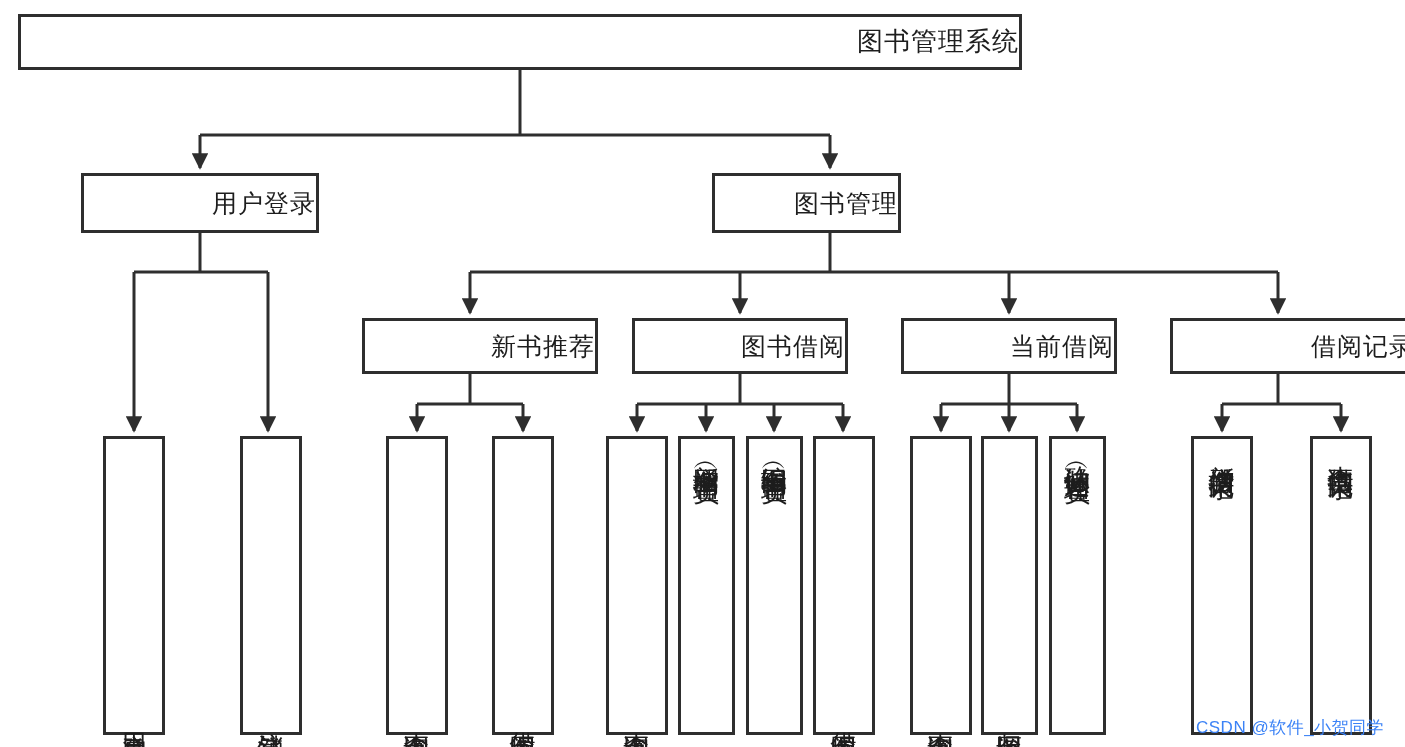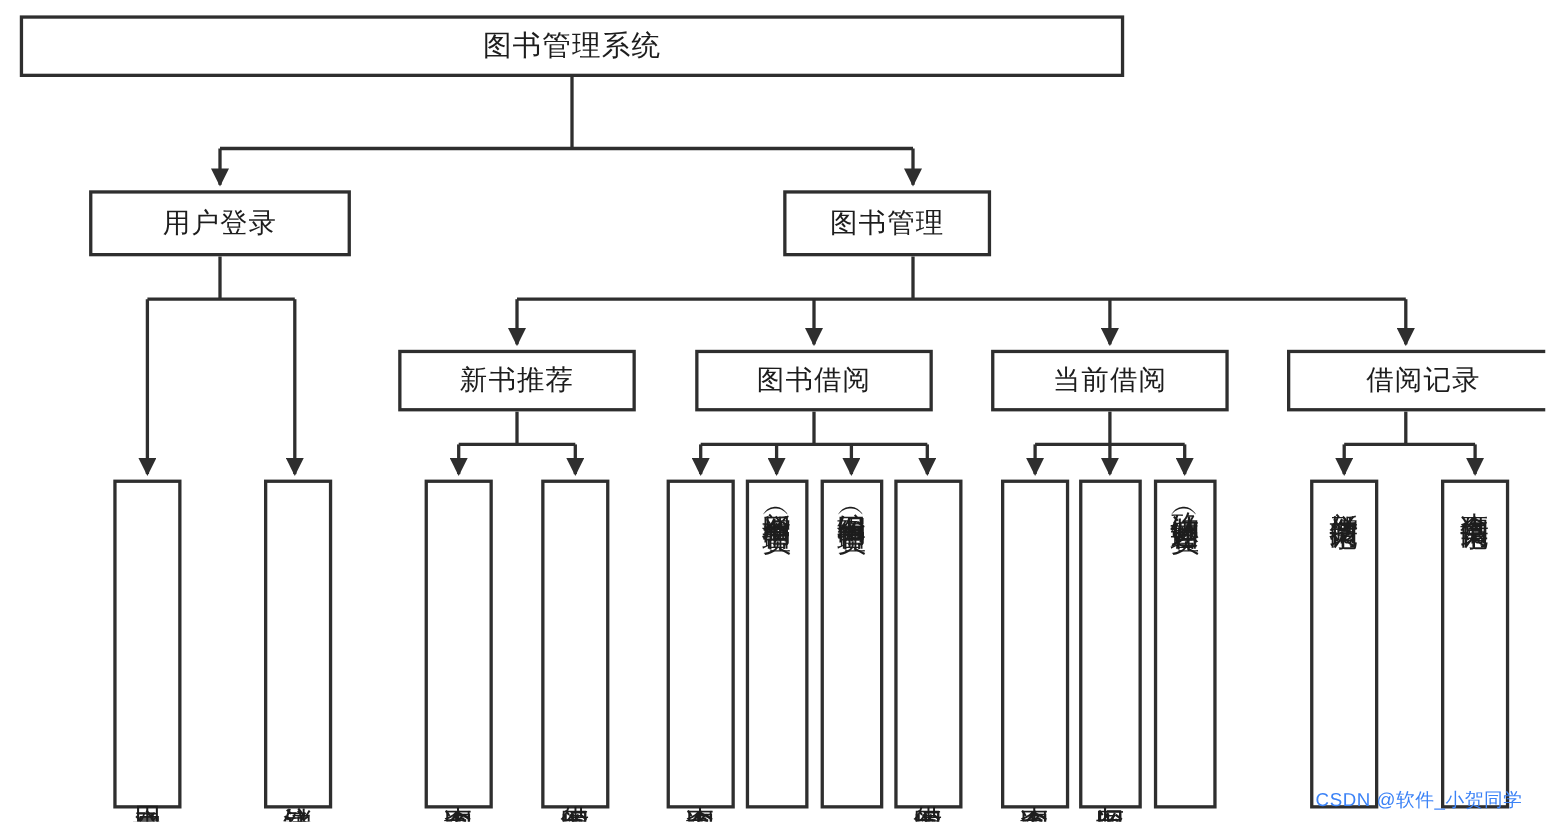--- a/index.html
+++ b/index.html
@@ -25,21 +25,21 @@
     height: 747px;
     pointer-events: none;
   }
   .node {
     position: absolute;
     box-sizing: border-box;
     background: #ffffff;
     border: 3px solid #2e2e2e;
     display: flex;
     align-items: center;
-    justify-content: center;
+    justify-content: flex-end;
     color: #1d1d1d;
   }
   .node .lbl {
     display: block;
     text-align: center;
     line-height: 1.12;
   }
   
   .node.h .lbl {
     font-size: 25px;
@@ -135,21 +135,21 @@
     <span class="lbl">图书管理系统</span>
   </div>
 
   <div class="node h" style="left:81px; top:173px; width:238px; height:60px;">
     <span class="lbl">用户登录</span>
   </div>
   <div class="node h" style="left:712px; top:173px; width:189px; height:60px;">
     <span class="lbl">图书管理</span>
   </div>
 
-  <div class="node h" style="left:362px; top:318px; width:216px; height:56px;">
+  <div class="node h" style="left:362px; top:318px; width:236px; height:56px;">
     <span class="lbl">新书推荐</span>
   </div>
   <div class="node h" style="left:901px; top:318px; width:216px; height:56px;">
     <span class="lbl">当前借阅</span>
   </div>
   <div class="node h" style="left:632px; top:318px; width:216px; height:56px;">
     <span class="lbl">图书借阅</span>
   </div>
   <div class="node h" style="left:1170px; top:318px; width:248px; height:56px;">
     <span class="lbl">借阅记录</span>

